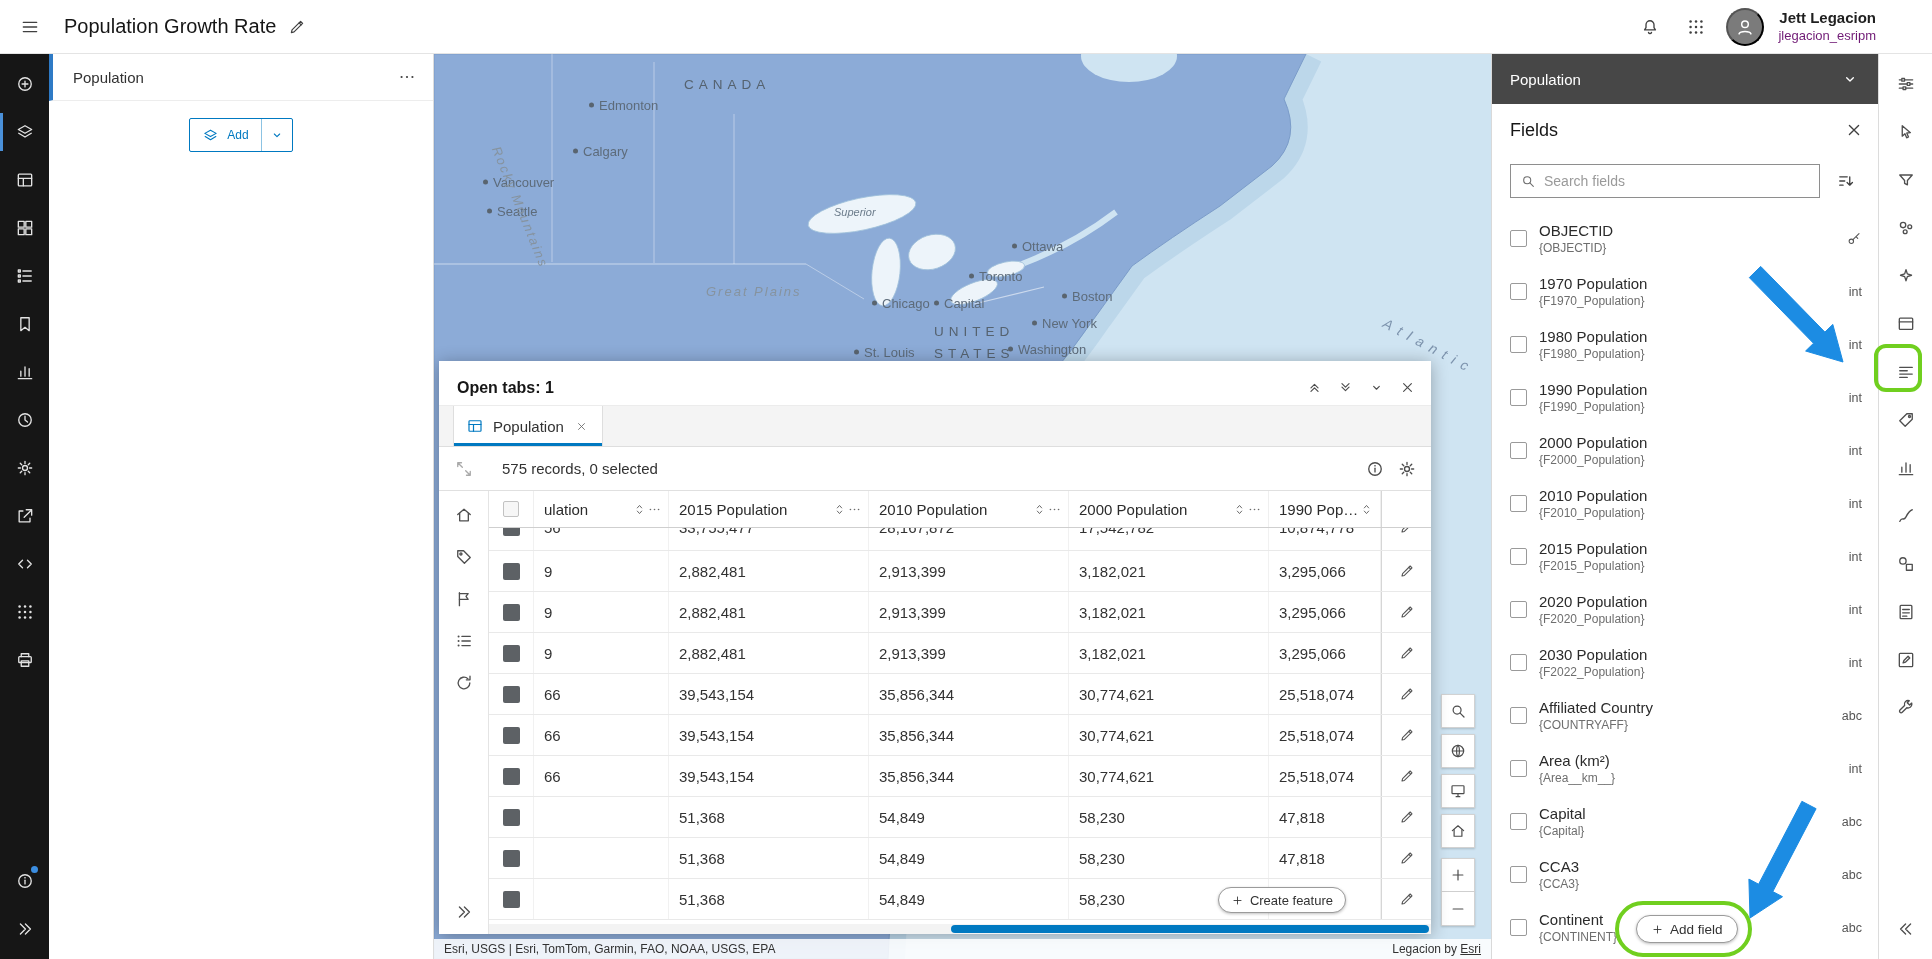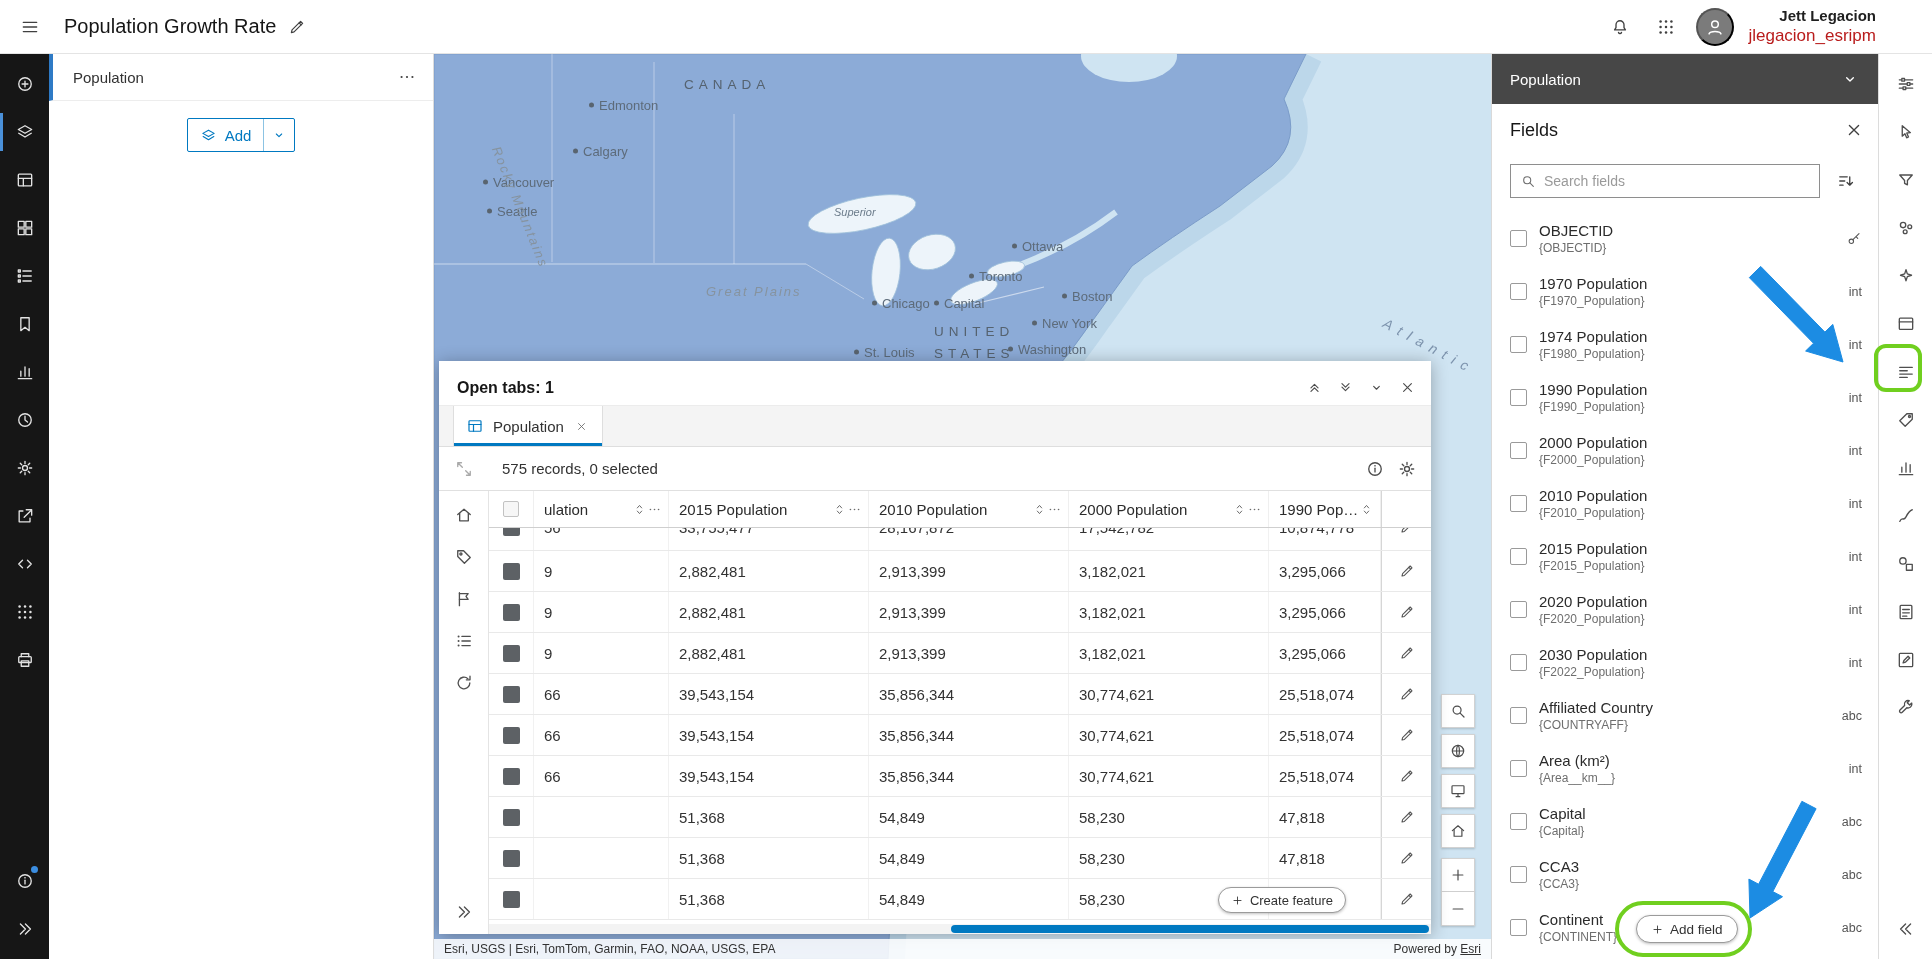--- a/index.html
+++ b/index.html
@@ -15,40 +15,40 @@
   
   .topbar { height:54px; display:flex; align-items:center; background:#fff; border-bottom:1px solid #e4e4e4; padding:0 56px 0 14px; position:relative; z-index:6; }
   .icon-btn { background:none; border:none; display:flex; align-items:center; justify-content:center; color:#404040; padding:6px; }
   .app-title { font-size:20px; font-weight:400; color:#161616; margin:0 6px 0 18px; }
   .title-edit [data-icon] svg{ width:18px; height:18px; }
   .top-right { margin-left:auto; display:flex; align-items:center; gap:14px; }
   .avatar { width:38px; height:38px; border-radius:50%; background:#7b7b7b; color:#fff; display:flex; align-items:center; justify-content:center; }
   .avatar svg{ width:22px; height:22px; }
   .user-block { text-align:right; line-height:1.25; }
   .user-name { font-size:15px; font-weight:bold; color:#1f1f1f; }
-  .user-handle { font-size:17px; color:#b91c1c; }
+  .user-handle { font-size:13px; color:#701a75; }
 
   .main { display:flex; height:905px; }
 
   
   .left-rail { width:49px; background:#161616; display:flex; flex-direction:column; padding:6px 0; flex:none; }
   .rail-btn { height:48px; width:100%; background:none; border:none; color:#e3e3e3; display:flex; align-items:center; justify-content:center; position:relative; }
   .rail-btn.active::before { content:""; position:absolute; left:0; top:5px; bottom:5px; width:3px; background:#4a90d9; }
   .rail-btn .notif { position:absolute; top:9px; right:11px; width:7px; height:7px; border-radius:50%; background:#3b8de0; }
   .rail-bottom { margin-top:auto; }
 
   
   .layers-panel { width:385px; flex:none; background:#fff; border-right:1px solid #dcdcdc; display:flex; flex-direction:column; }
   .panel-head { height:50px; flex:none; display:flex; align-items:center; padding:0 8px 0 18px; border-bottom:1px solid #e6e6e6; }
   .panel-title { font-size:18px; font-weight:400; color:#161616; flex:1; }
   .layer-row { height:47px; flex:none; display:flex; align-items:center; padding:0 10px 0 20px; border-bottom:1px solid #ededed; border-left:4px solid #2e7ac5; }
   .layer-name { font-size:15px; flex:1; }
   .add-wrap { display:flex; justify-content:center; margin-top:17px; }
   .add-btn { display:flex; align-items:stretch; height:34px; border:1px solid #0079c1; border-radius:2px; background:#fff; color:#0079c1; overflow:hidden; }
-  .add-main { display:flex; align-items:center; gap:8px; padding:0 12px; font-size:15px; background:none; border:none; color:#0079c1; }
+  .add-main { display:flex; align-items:center; gap:8px; padding:0 12px; font-size:12px; background:none; border:none; color:#0079c1; }
   .add-main [data-icon] svg{ width:17px; height:17px; }
   .add-sep { width:1px; background:#0079c1; opacity:.45; }
   .add-caret { background:none; border:none; color:#0079c1; display:flex; align-items:center; padding:0 7px; }
   .add-caret svg{ width:16px; height:16px; }
 
   
   .map-area { flex:1; position:relative; background:#cfe4f2; overflow:hidden; }
   .map-svg { position:absolute; inset:0; width:100%; height:100%; }
   #mapLabels { position:absolute; inset:0; pointer-events:none; }
   .map-label { position:absolute; white-space:nowrap; transform:translateY(-50%); transform-origin:0 50%; font-size:13px; color:#5d6b7a; }
@@ -971,21 +971,21 @@
                 </span>
               <span>Create feature</span>
             </button>
           </div>
         </div>
       </section>
 
       <div class="attrib">
         <span>Esri, USGS | Esri, TomTom, Garmin, FAO, NOAA, USGS, EPA</span>
         <span>
-          <span>Powered by</span>
+          <span>Legacion by</span>
           <a href="#">Esri</a>
         </span>
       </div>
     </div>
 
     <aside class="fields-panel">
       <div class="fp-selector">
         <span>Population</span>
         <button class="icon-btn">
             <span data-icon="chevdown">
@@ -1041,21 +1041,21 @@
             <span class="fi-check"></span>
             <div class="fi-text">
               <div class="fi-name">1970 Population</div>
               <div class="fi-alias">{F1970_Population}</div>
             </div>
             <span class="fi-type">int</span>
           </div>
           <div class="field-item">
             <span class="fi-check"></span>
             <div class="fi-text">
-              <div class="fi-name">1974 Population</div>
+              <div class="fi-name">1980 Population</div>
               <div class="fi-alias">{F1980_Population}</div>
             </div>
             <span class="fi-type">int</span>
           </div>
           <div class="field-item">
             <span class="fi-check"></span>
             <div class="fi-text">
               <div class="fi-name">1990 Population</div>
               <div class="fi-alias">{F1990_Population}</div>
             </div>

